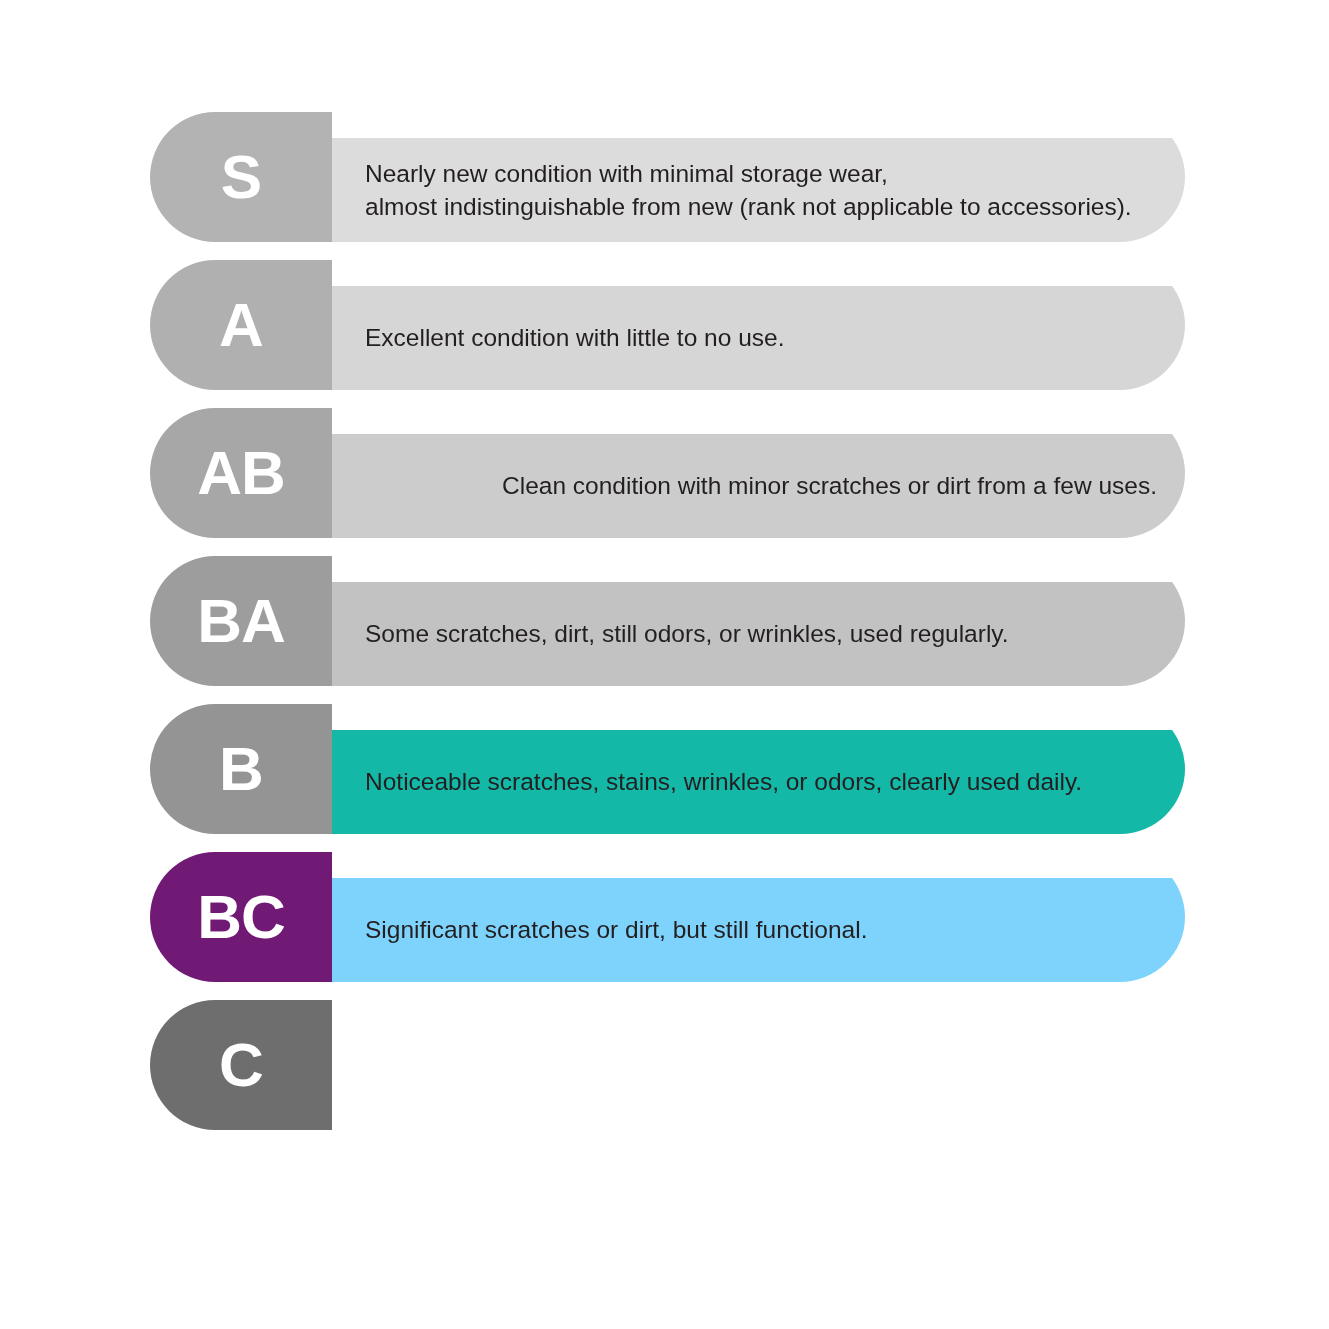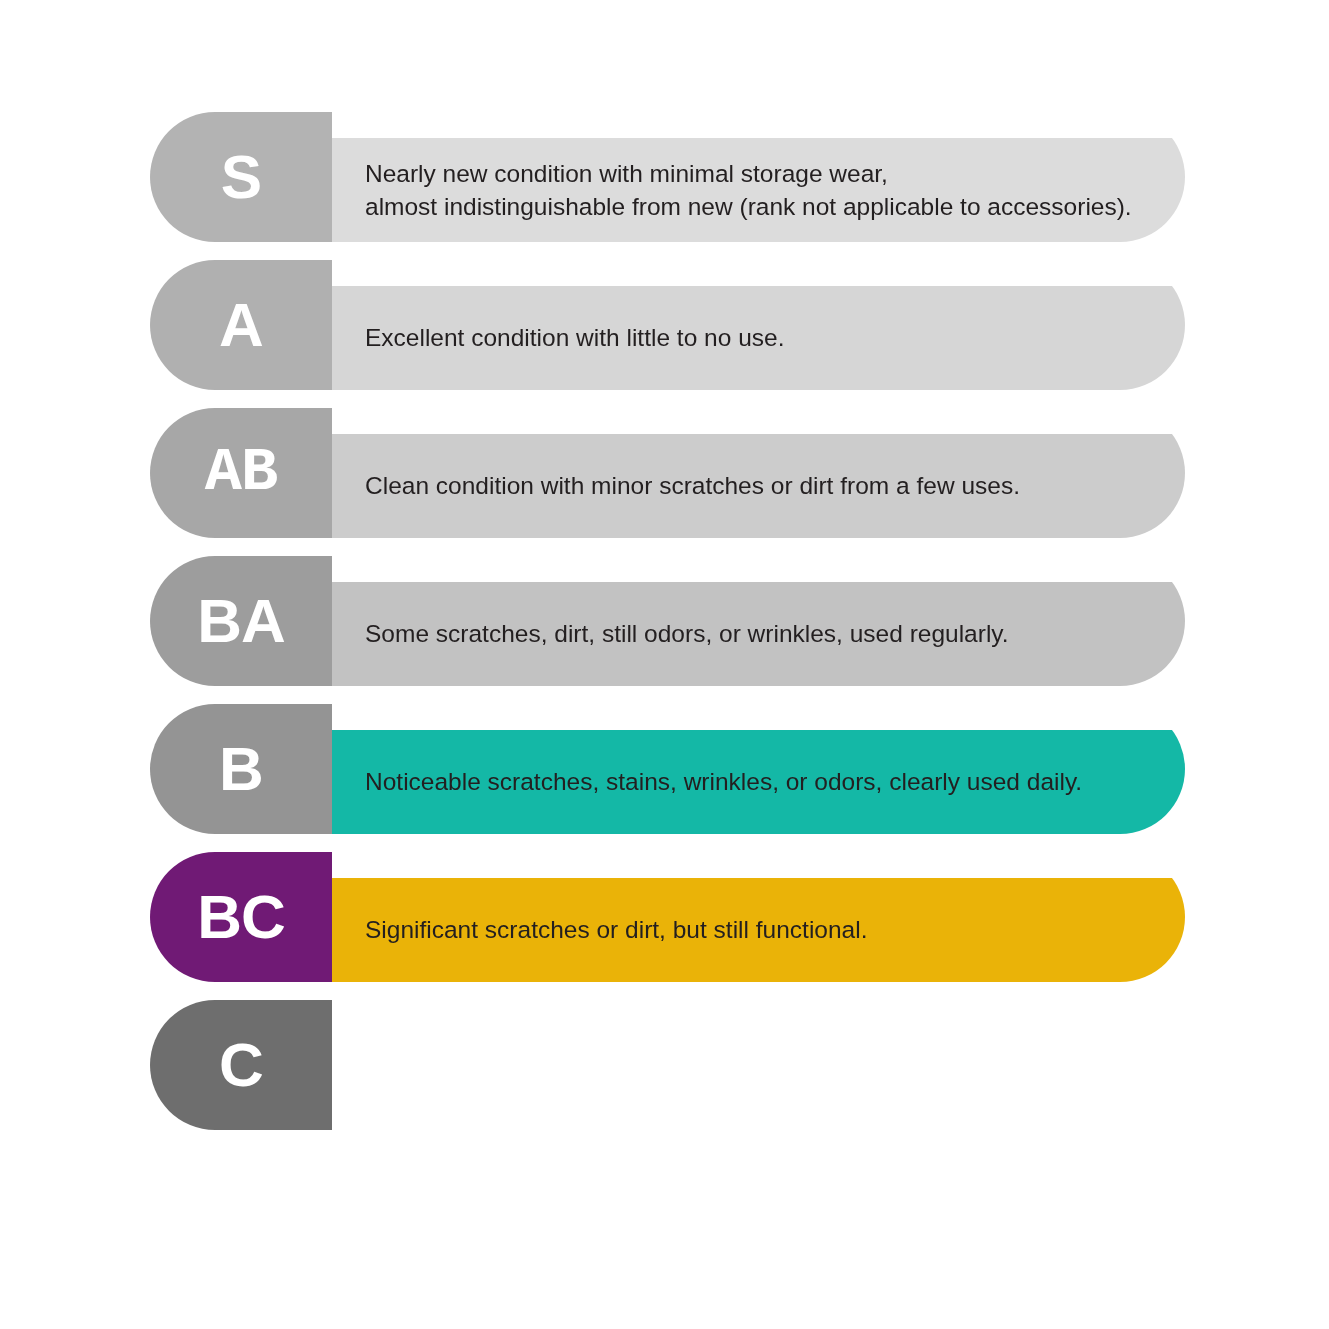--- a/index.html
+++ b/index.html
@@ -72,22 +72,22 @@
     </div>
     <div class="rank-row">
       <div class="rank-badge" style="background: rgb(176, 176, 176);">A</div>
       <div class="rank-desc" style="background: rgb(214, 214, 214);">
         <div>
           <span class="line1">Excellent condition with little to no use.</span>
         </div>
       </div>
     </div>
     <div class="rank-row">
-      <div class="rank-badge" style="background: rgb(167, 167, 167); font-family: Liberation Mono, monospace;">AB</div>
-      <div class="rank-desc" style="background: rgb(204, 204, 204);">
+      <div class="rank-badge" style="background: rgb(167, 167, 167);">AB</div>
+      <div class="rank-desc" style="background: rgb(204, 204, 204); justify-content: flex-end;">
         <div>
           <span class="line1">Clean condition with minor scratches or dirt from a few uses.</span>
         </div>
       </div>
     </div>
     <div class="rank-row">
       <div class="rank-badge" style="background: rgb(157, 157, 157);">BA</div>
       <div class="rank-desc" style="background: rgb(194, 194, 194);">
         <div>
           <span class="line1">Some scratches, dirt, still odors, or wrinkles, used regularly.</span>
@@ -97,21 +97,21 @@
     <div class="rank-row">
       <div class="rank-badge" style="background: rgb(148, 148, 148);">B</div>
       <div class="rank-desc" style="background: #14b8a6;">
         <div>
           <span class="line1">Noticeable scratches, stains, wrinkles, or odors, clearly used daily.</span>
         </div>
       </div>
     </div>
     <div class="rank-row">
       <div class="rank-badge" style="background: #701a75;">BC</div>
-      <div class="rank-desc" style="background: #eab308; text-align: center;">
+      <div class="rank-desc" style="background: #7dd3fc; text-align: center;">
         <div>
           <span class="line1">Significant scratches or dirt, but still functional.</span>
         </div>
       </div>
     </div>
     <div class="rank-row">
       <div class="rank-badge" style="background: rgb(110, 110, 110);">C</div>
     </div>
   </div>
 

